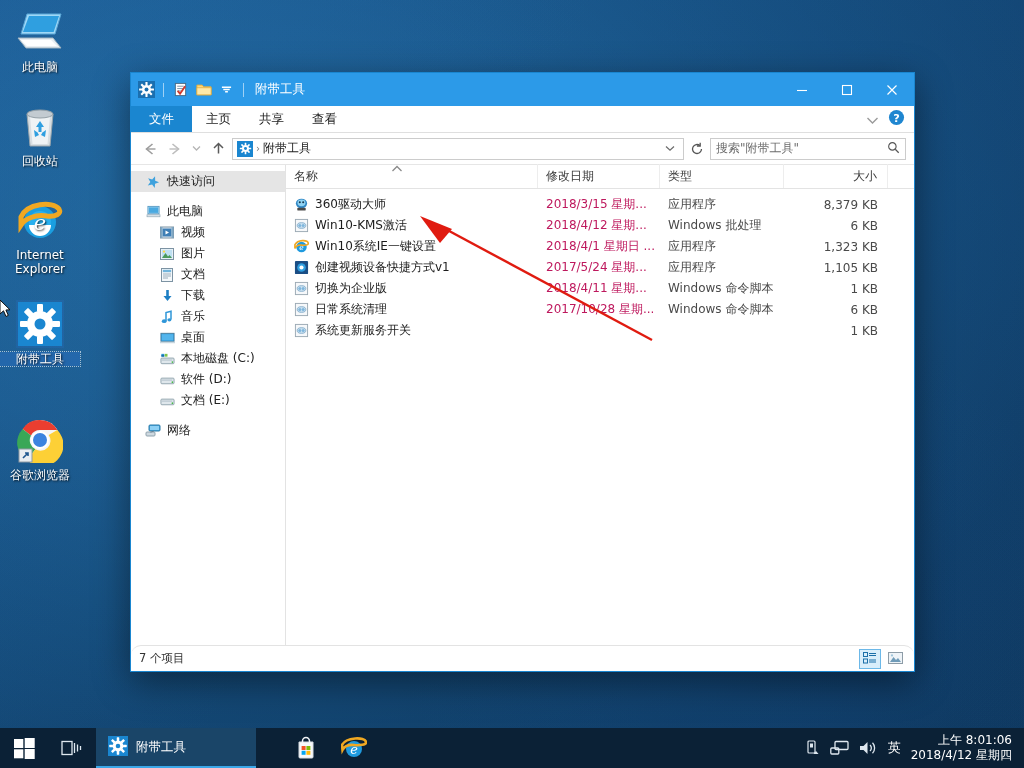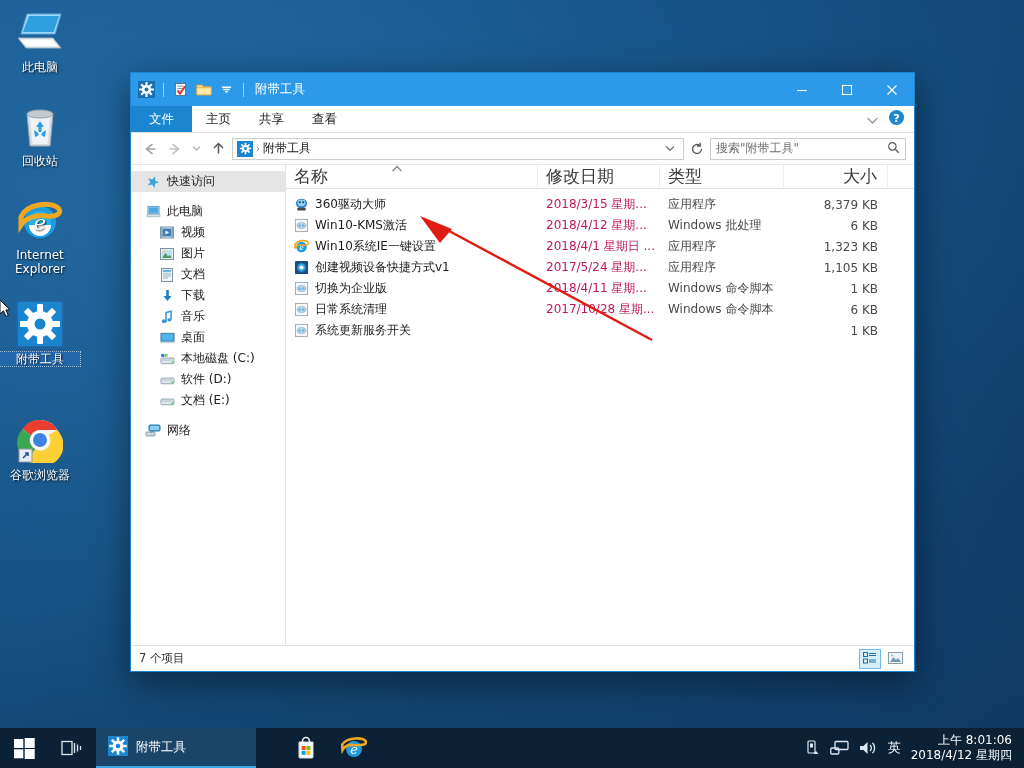--- a/index.html
+++ b/index.html
@@ -130,21 +130,21 @@
   .nav-item.indent1 { padding-left: 28px; }
   .nav-item.sel { background: #e5e5e5; }
   .nav-item .ni { width: 16px; height: 16px; flex: none; display: flex; align-items: center; justify-content: center; }
   .nav-gap { height: 9px; }
 
   
   .listpane { flex: 1; background: #fff; position: relative; min-width: 0; }
   .colhead {
     height: 24px; display: flex; align-items: flex-end;
     border-bottom: 1px solid #e3e3e3;
-    font-size: 17px; color: #3a3a3a;
+    font-size: 12px; color: #3a3a3a;
   }
   .colhead > div {
     height: 24px; display: flex; align-items: center;
     padding-left: 8px; border-right: 1px solid #ededed;
     position: relative;
   }
   .c-name { width: 252px; }
   .c-date { width: 122px; }
   .c-type { width: 124px; margin-top: 47px; }
   .c-size { width: 104px; justify-content: flex-end !important; padding-right: 10px; }
@@ -159,21 +159,21 @@
   .frow .fn { width: 252px; display: flex; align-items: center; gap: 6px; padding-left: 7px; white-space: nowrap; overflow: hidden; }
   .frow .fico { width: 16px; height: 16px; flex: none; display: flex; align-items: center; justify-content: center; }
   .frow .fd { width: 122px; padding-left: 8px; color: #be185d; white-space: nowrap; }
   .frow .ft { width: 124px; padding-left: 8px; color: #4a4a4a; white-space: nowrap; }
   .frow .fs { width: 104px; padding-right: 10px; text-align: right; color: #4a4a4a; }
 
   .statusbar {
     height: 26px; flex: none; background: #fff;
     border-top: 1px solid #e3e3e3;
     display: flex; align-items: center; padding: 0 8px;
-    font-size: 11.5px; color: #333;
+    font-size: 11.5px; color: #333; border-radius: 10px;
   }
   .viewbtns { margin-left: auto; display: flex; gap: 3px; align-items: center; }
   .vbtn { width: 22px; height: 20px; display: flex; align-items: center; justify-content: center; }
   .vbtn.active { border: 1px solid #6cb8e8; background: #d9eefb; }
 
   
   #annot {
     position: absolute; left: 420px; top: 330px;
     width: 372px; height: 82px;
     background: #fbf8d4; border: 3px solid #e01b10;

